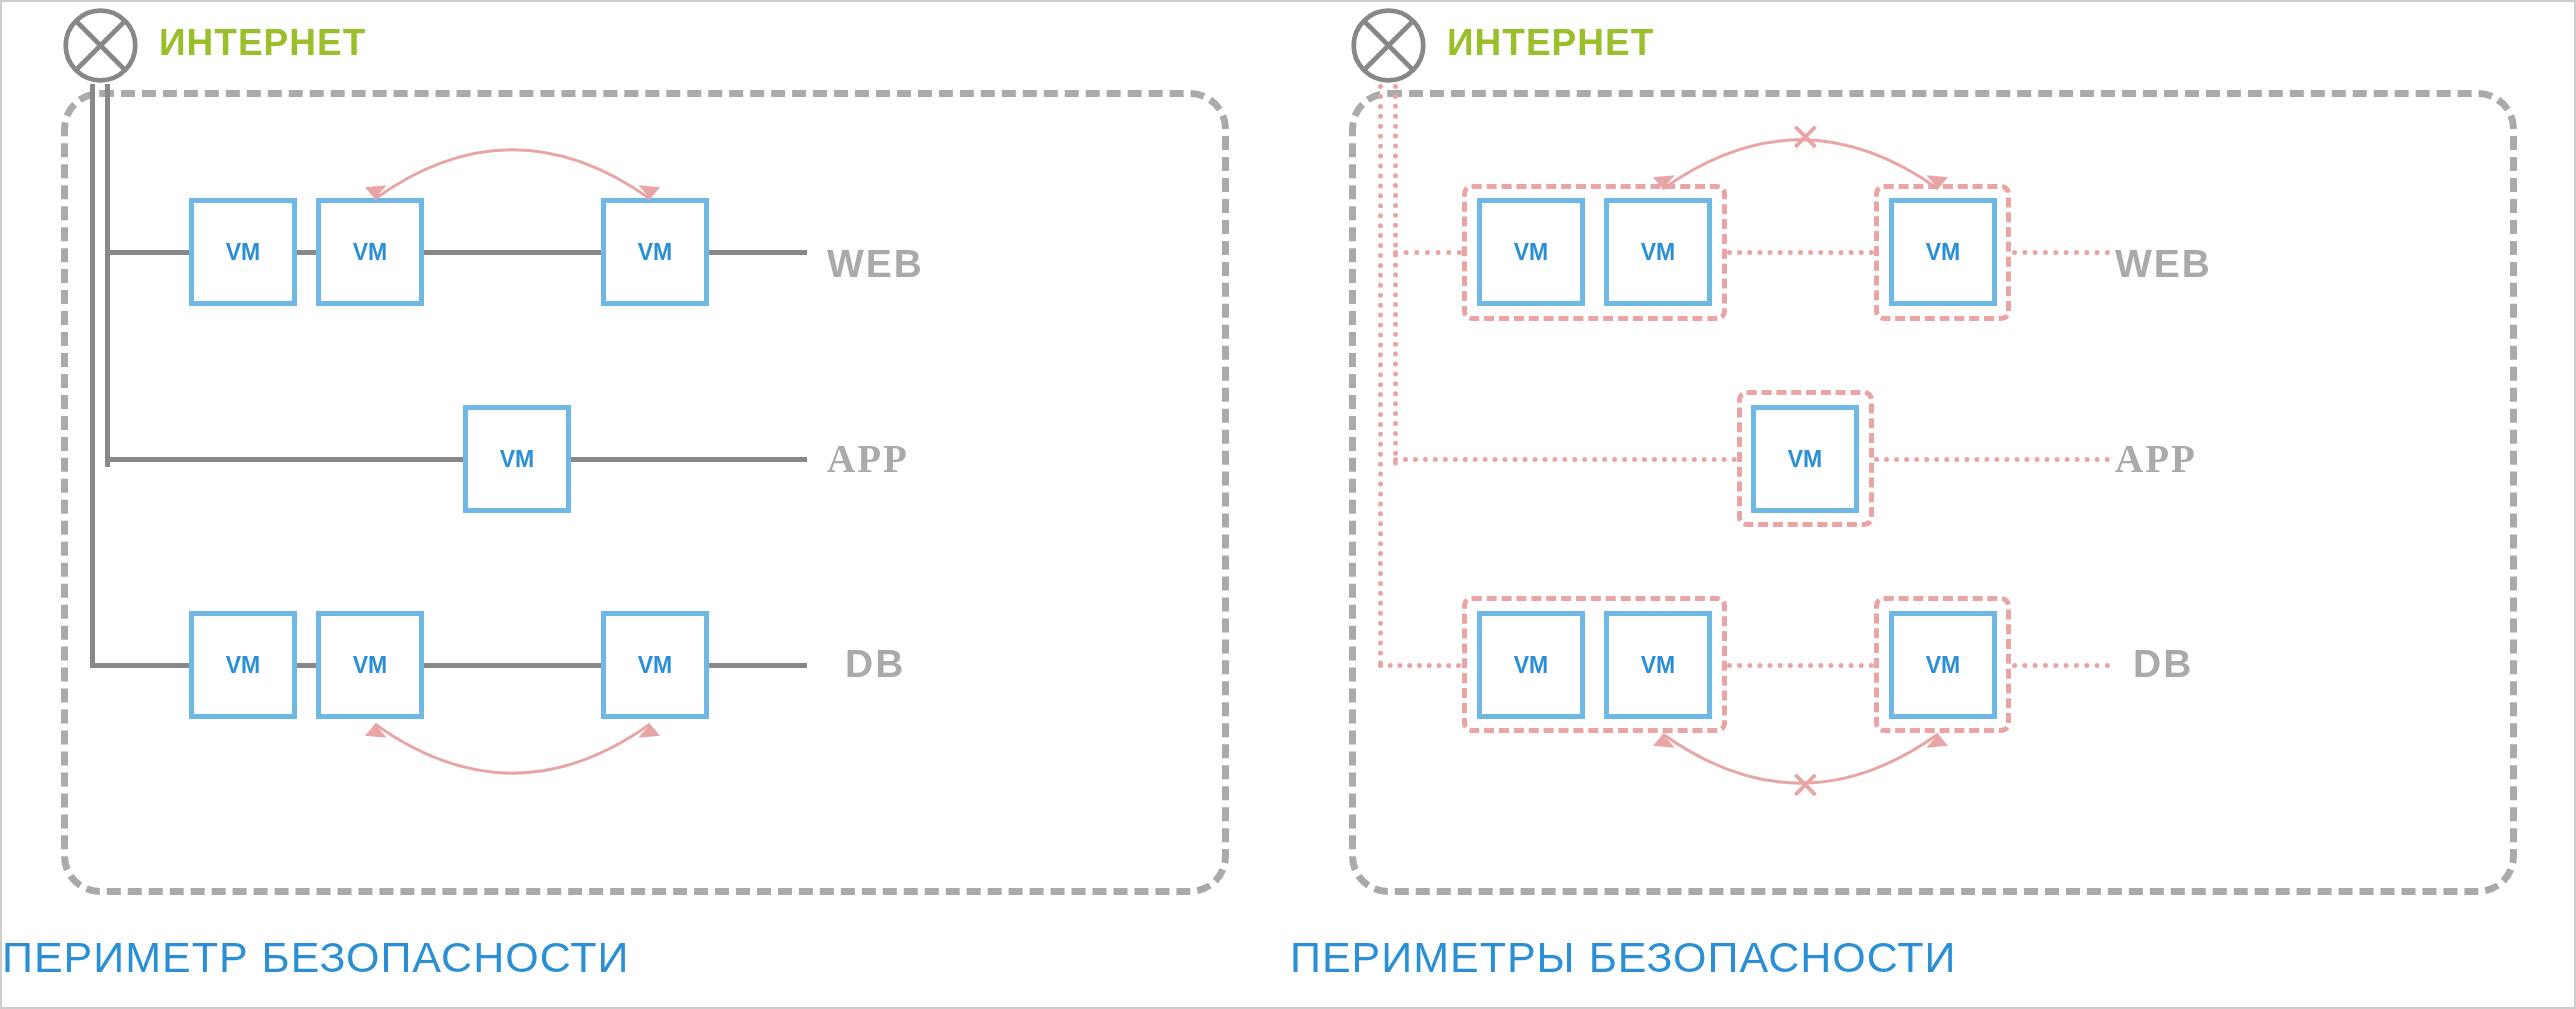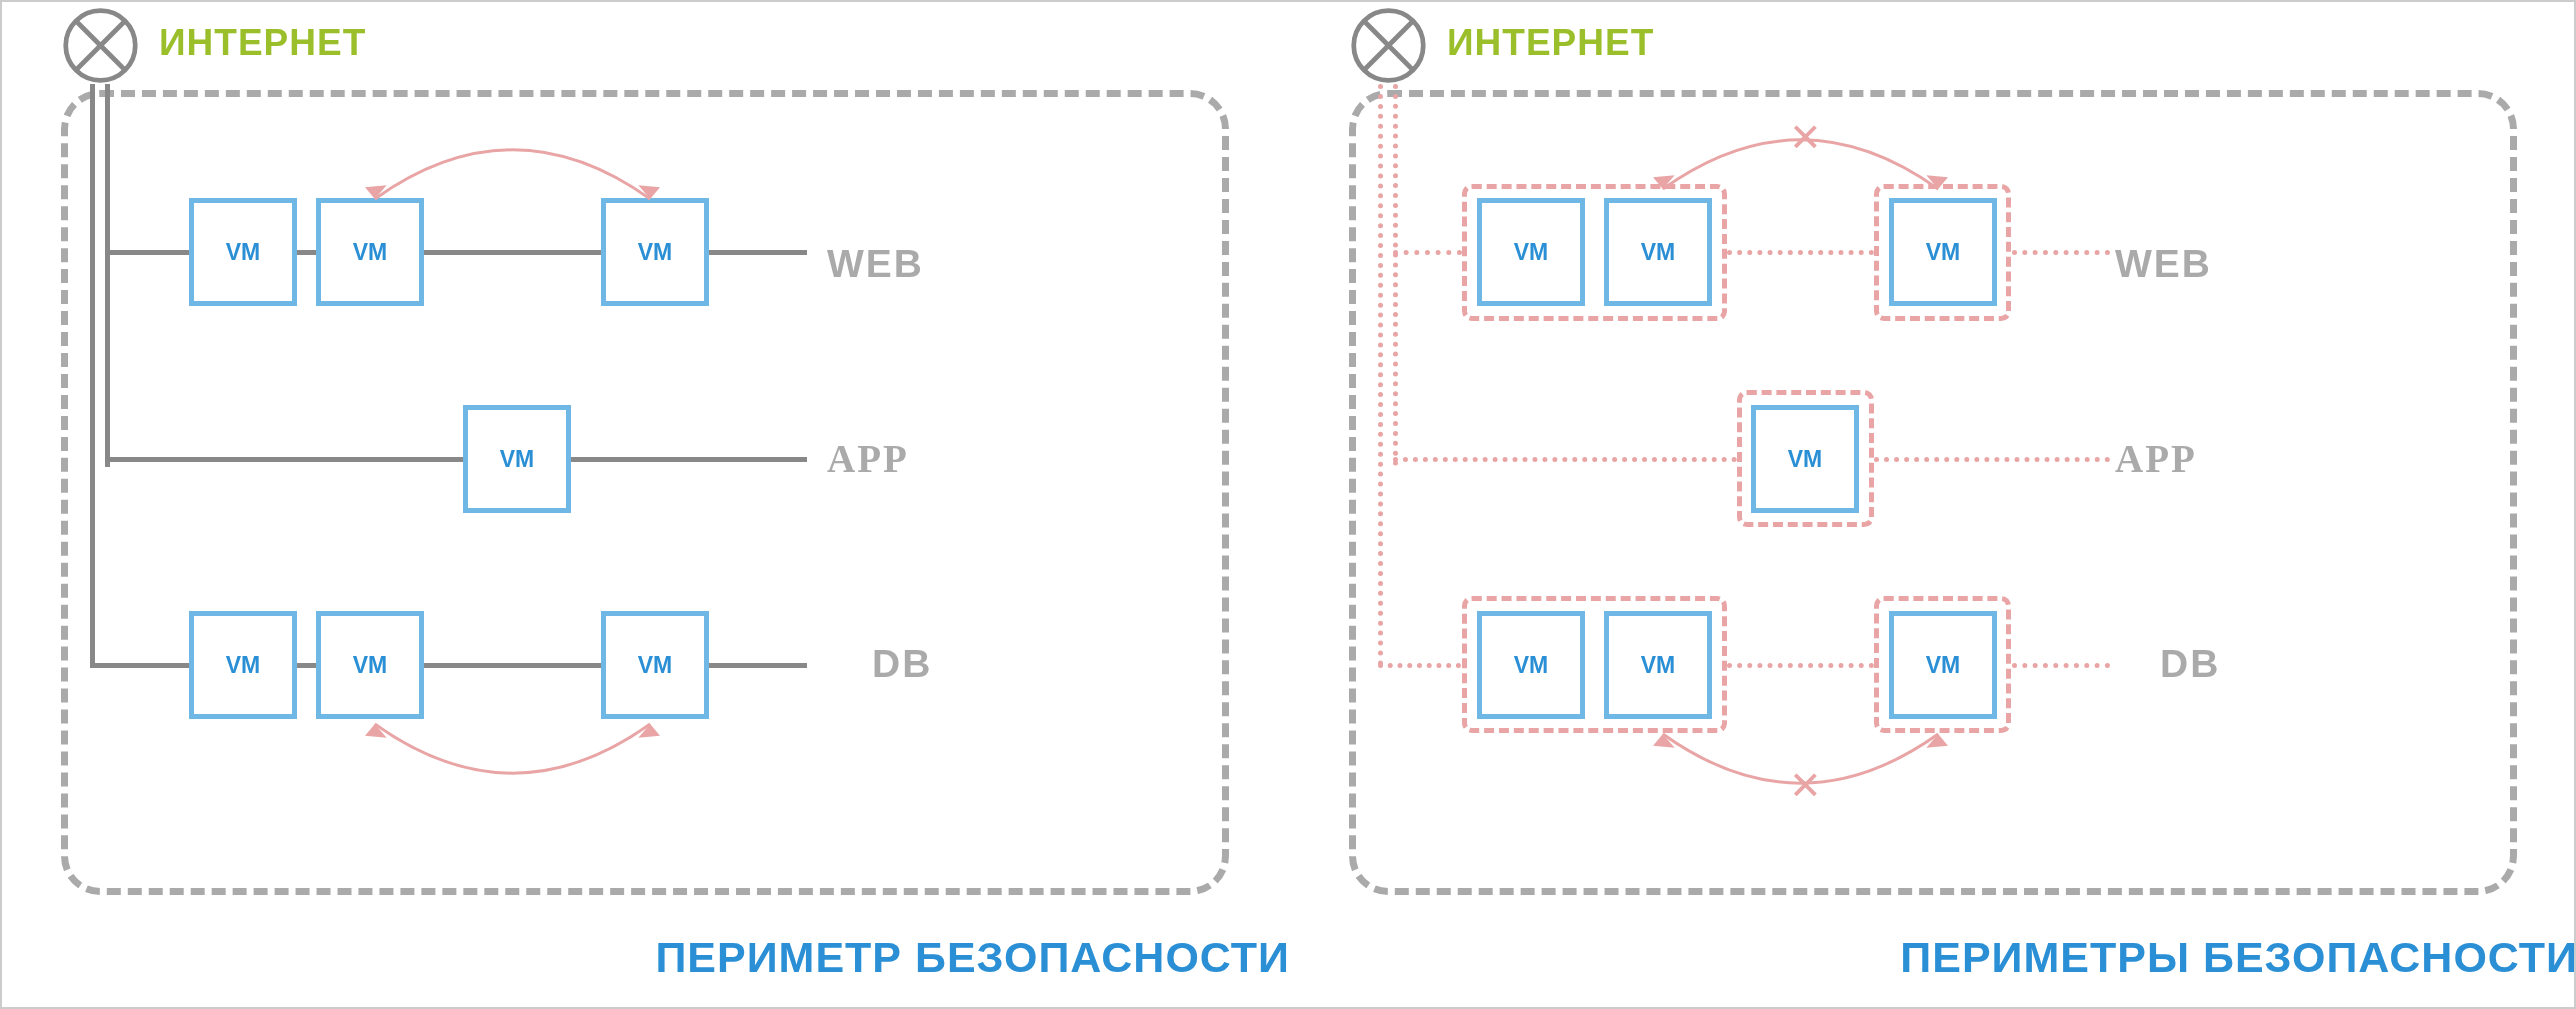--- a/index.html
+++ b/index.html
@@ -67,41 +67,41 @@
     font-weight: 600;
     color: #aaa;
     letter-spacing: 2px;
   }
 
   .caption {
     position: absolute;
     left: 0;
     right: 0;
     bottom: 29.5px;
-    text-align: right;
+    text-align: left;
     font-size: 43px;
-    font-weight: 700;
+    font-weight: 400;
     color: #2a8fd4;
     letter-spacing: 1px;
   }
 
   
   .row-web .vm1 { left: 187px; top: 196px; }
   .row-web .vm2 { left: 314px; top: 196px; }
   .row-web .vm3 { left: 599px; top: 196px; }
 
   .row-app .vm1 { left: 461px; top: 403px; }
 
   .row-db .vm1 { left: 187px; top: 609px; }
   .row-db .vm2 { left: 314px; top: 609px; }
   .row-db .vm3 { left: 599px; top: 609px; }
 
   .label-web { left: 825px; top: 240px; }
   .label-app { left: 825px; top: 434px; font-family: Liberation Serif, serif; }
-  .label-db  { left: 870px; top: 640px; }
+  .label-db  { left: 843px; top: 640px; }
 
   
   .conn {
     position: absolute;
     background: #888;
     z-index: 0;
   }
   .conn.h { height: 4.9px; }
   .conn.v { width: 4.9px; }
 

